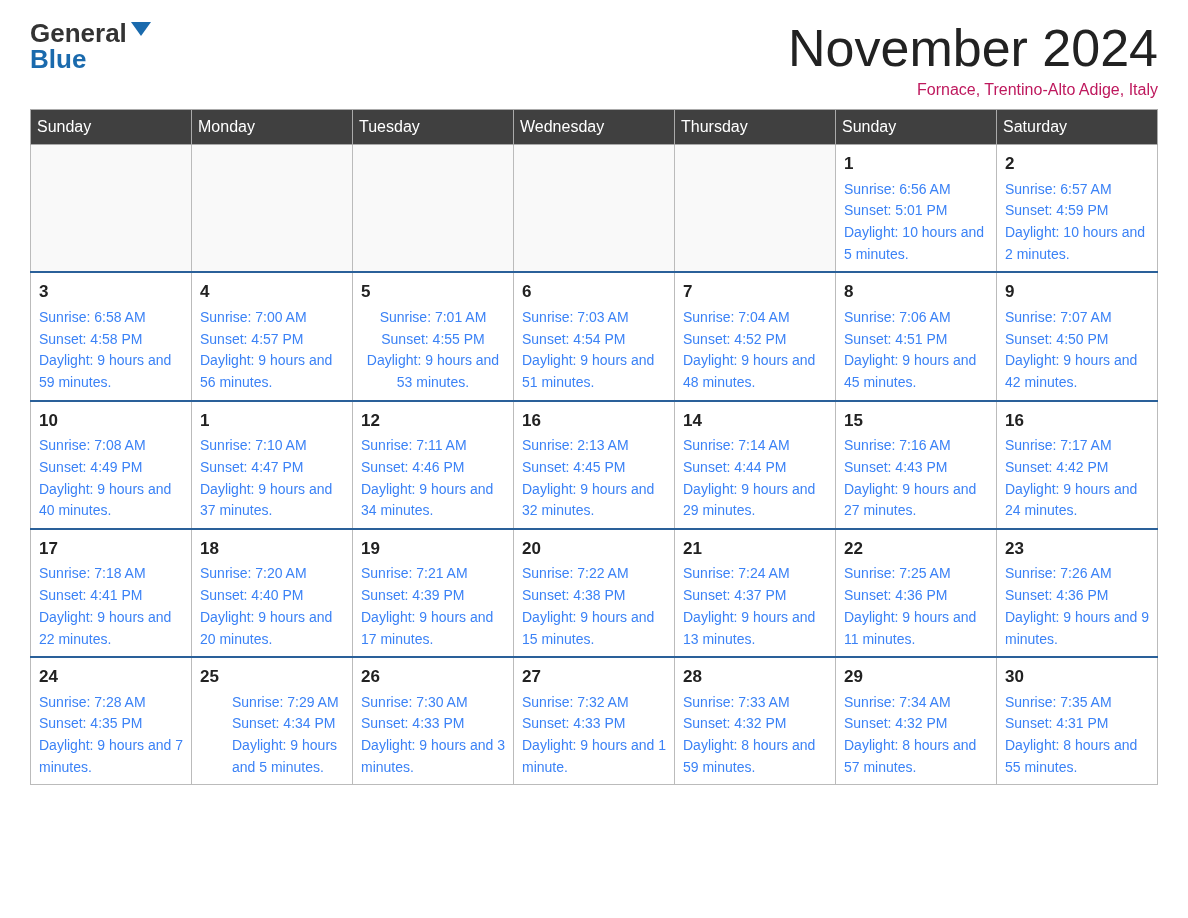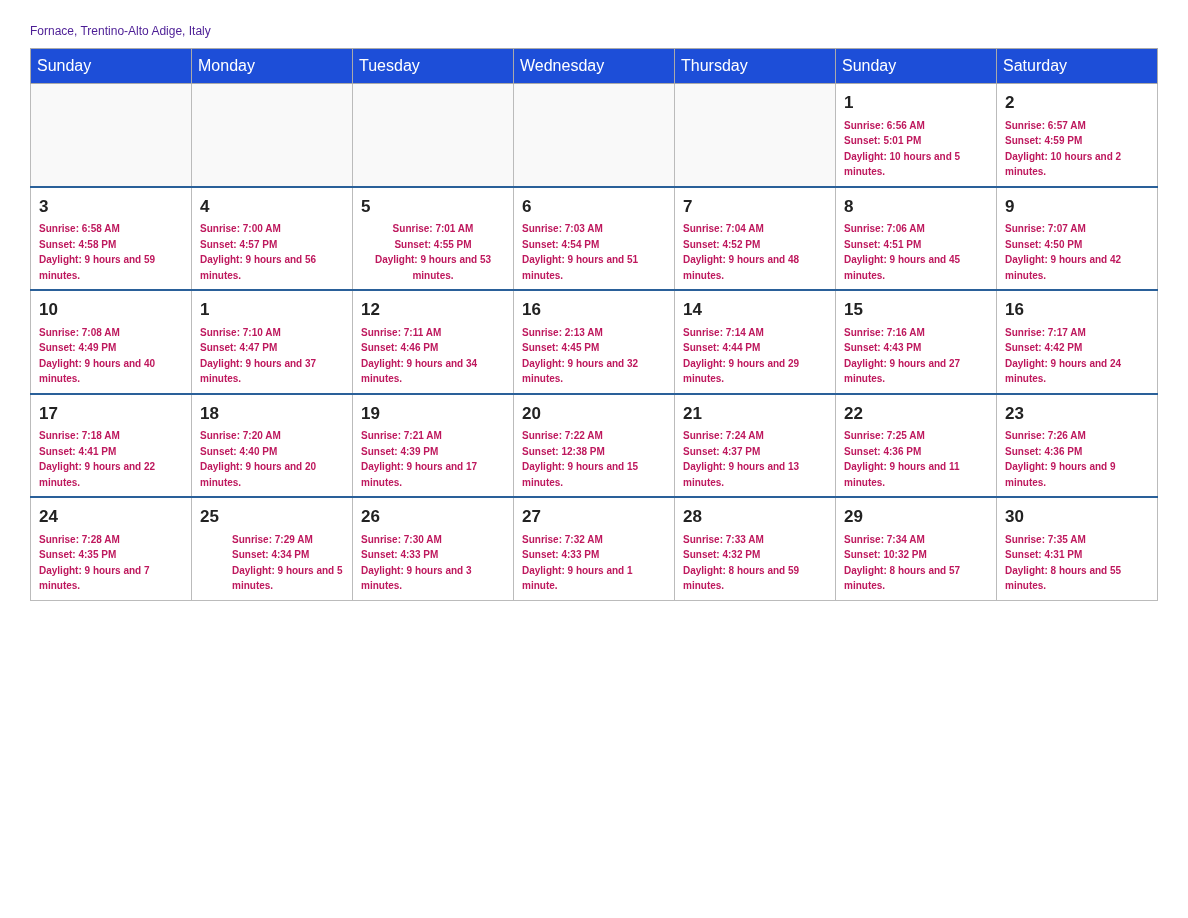--- a/index.html
+++ b/index.html
@@ -48,31 +48,31 @@
     .title-section {
       text-align: right;
     }
     .month-title {
       font-size: 52px;
       font-weight: normal;
       color: #222;
       line-height: 1.1;
     }
     .location {
-      font-size: 12px;
-      color: #4c1d95;
+      font-size: 16px;
+      color: #be185d;
       margin-top: 4px;
     }
     .calendar {
       width: 100%;
       border-collapse: collapse;
       border: 1px solid #aaa;
     }
     .calendar th {
-      background-color: #1d4ed8;
+      background-color: #404040;
       color: #fff;
       padding: 8px 6px;
       font-size: 16px;
       font-weight: normal;
       text-align: left;
       border: 1px solid #aaa;
     }
     .calendar td {
       vertical-align: top;
       padding: 6px 8px;
@@ -84,37 +84,44 @@
       line-height: 1.5;
     }
     .day-number {
       font-size: 17px;
       font-weight: bold;
       color: #222;
       display: block;
       margin-bottom: 2px;
     }
     .day-info {
-      font-size: 10px;
-      color: #be185d;
+      font-size: 14px;
+      color: #3b82f6;
       line-height: 1.55;
-      font-weight: bold;
     }
     .empty-cell {
       background: #f9f9f9;
     }
     tr.week-row td {
       border-top: 2px solid #2a6099;
     }
   </style>
 </head>
 <body>
 
 <div class="header">
+  <div class="logo">
+    <div style="display:flex; align-items:center;">
+      <span class="logo-general">General</span>
+      <span class="logo-triangle"></span>
+    </div>
+    <span class="logo-blue">Blue</span>
+  </div>
   <div class="title-section">
+    <div class="month-title">November 2024</div>
     <div class="location">Fornace, Trentino-Alto Adige, Italy</div>
   </div>
 </div>
 
 <table class="calendar">
   <thead>
     <tr>
     <th>Sunday</th>
         <th>Monday</th>
         <th>Tuesday</th>
@@ -247,21 +254,21 @@
         </td>
         <td>
           <span class="day-number">19</span>
           <div class="day-info" style="white-space: pre-line;">Sunrise: 7:21 AM
 Sunset: 4:39 PM
 Daylight: 9 hours and 17 minutes.</div>
         </td>
         <td>
           <span class="day-number">20</span>
           <div class="day-info" style="white-space: pre-line;">Sunrise: 7:22 AM
-Sunset: 12:38 PM
+Sunset: 4:38 PM
 Daylight: 9 hours and 15 minutes.</div>
         </td>
         <td>
           <span class="day-number">21</span>
           <div class="day-info" style="white-space: pre-line;">Sunrise: 7:24 AM
 Sunset: 4:37 PM
 Daylight: 9 hours and 13 minutes.</div>
         </td>
         <td>
           <span class="day-number">22</span>
@@ -303,21 +310,21 @@
         </td>
         <td>
           <span class="day-number">28</span>
           <div class="day-info" style="white-space: pre-line;">Sunrise: 7:33 AM
 Sunset: 4:32 PM
 Daylight: 8 hours and 59 minutes.</div>
         </td>
         <td>
           <span class="day-number">29</span>
           <div class="day-info" style="white-space: pre-line;">Sunrise: 7:34 AM
-Sunset: 10:32 PM
+Sunset: 4:32 PM
 Daylight: 8 hours and 57 minutes.</div>
         </td>
         <td>
           <span class="day-number">30</span>
           <div class="day-info" style="white-space: pre-line;">Sunrise: 7:35 AM
 Sunset: 4:31 PM
 Daylight: 8 hours and 55 minutes.</div>
         </td>
       </tr>
     </tbody>

